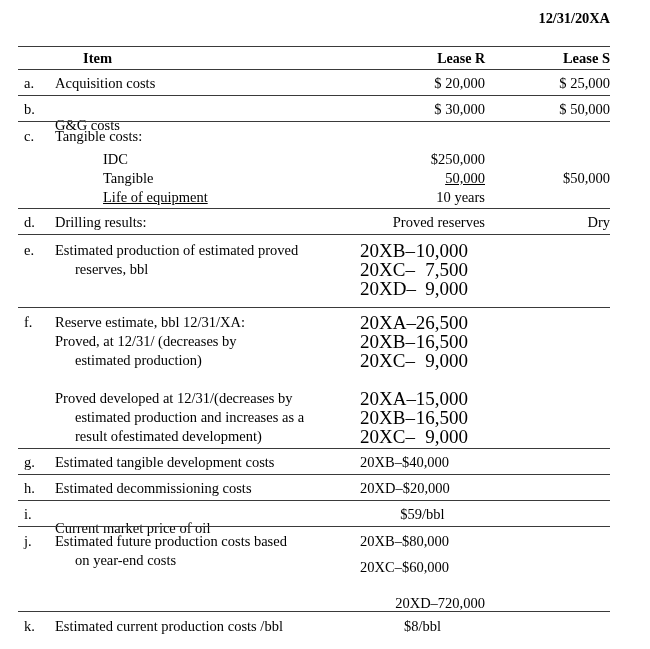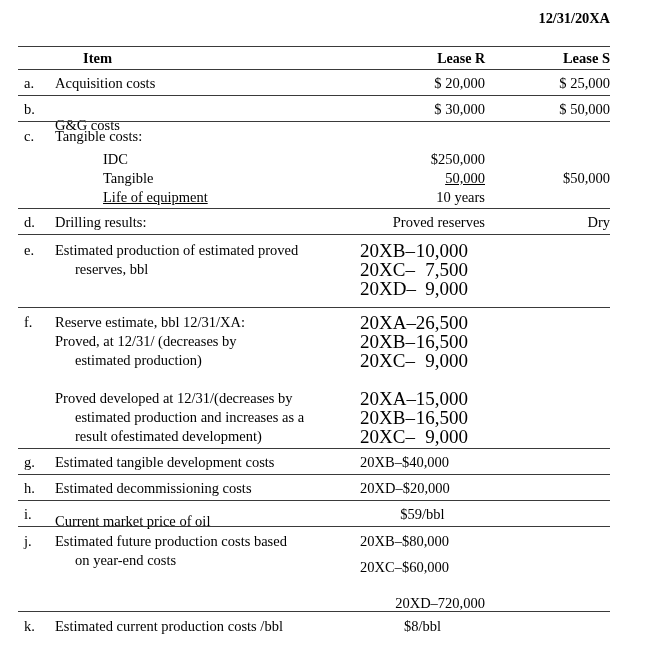--- a/index.html
+++ b/index.html
@@ -368,21 +368,21 @@
     <tr>
           <td class="rule">
             <i></i>
           </td>
         </tr>
 
     <tr>
       <td>
         <div class="row-inner" style="height:25px;">
           <div class="ltr" style="top:4px;">i.</div>
-          <div class="lbl" style="top:11px;">Current market price of oil</div>
+          <div class="lbl" style="top:18px;">Current market price of oil</div>
           <div class="vr center" style="top:4px;">$59/bbl</div>
         </div>
       </td>
     </tr>
     <tr>
           <td class="rule">
             <i></i>
           </td>
         </tr>
 

